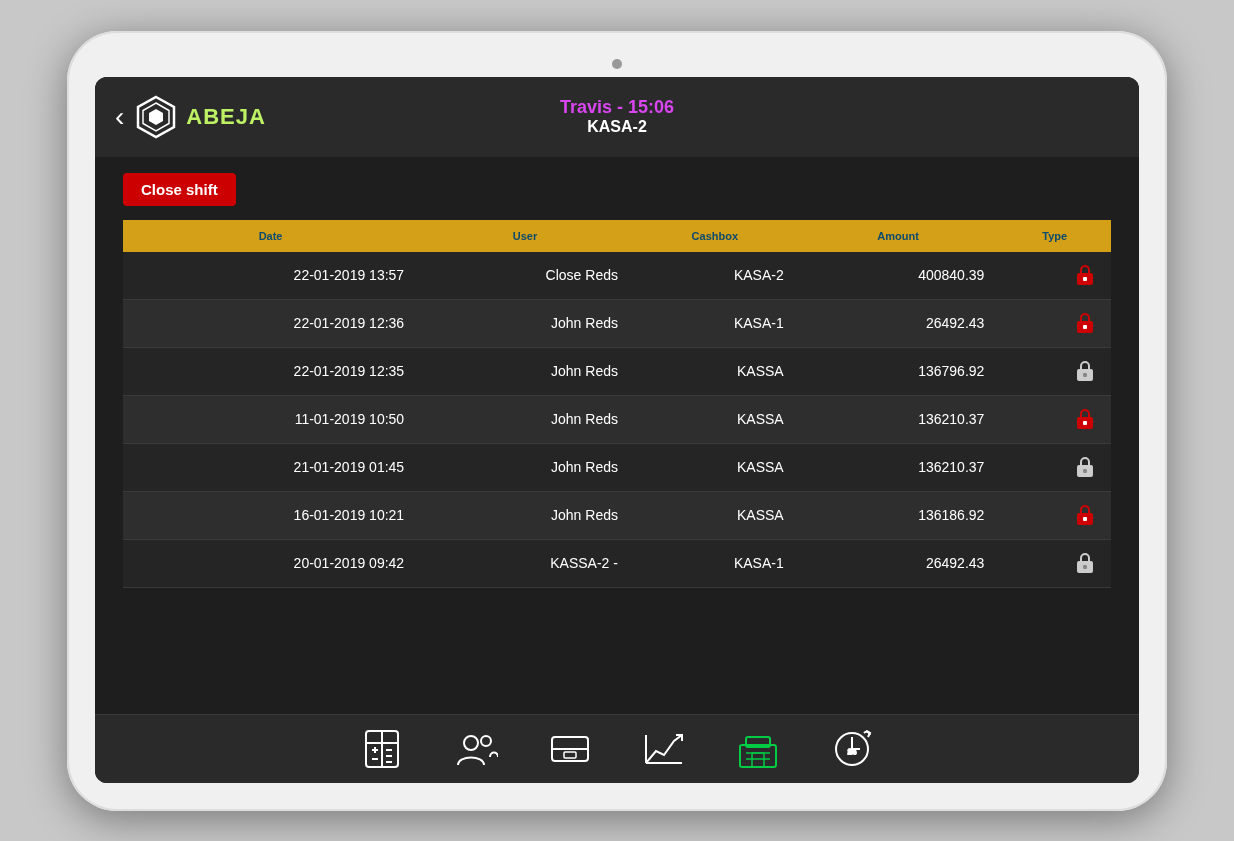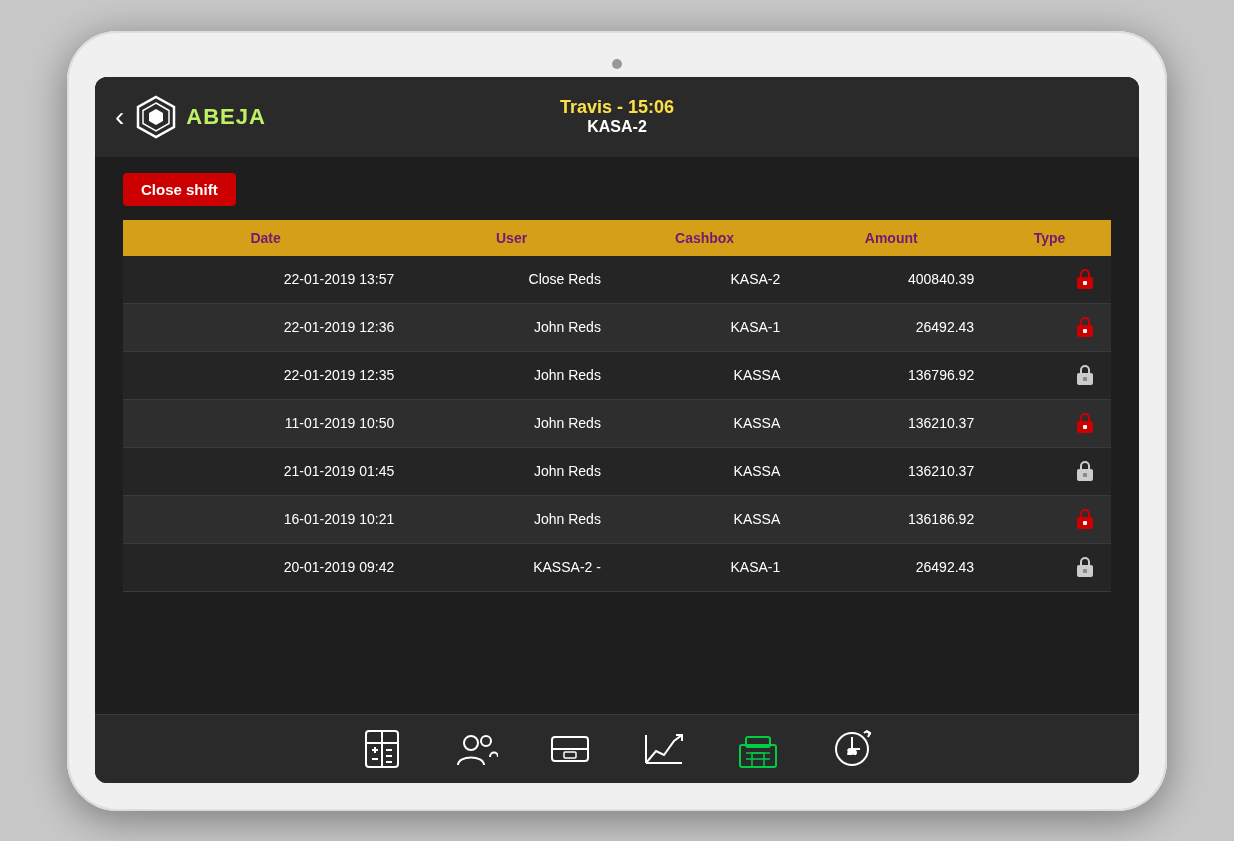--- a/index.html
+++ b/index.html
@@ -70,21 +70,21 @@
       font-weight: bold;
       letter-spacing: 1px;
     }
     .header-center {
       position: absolute;
       left: 50%;
       transform: translateX(-50%);
       text-align: center;
     }
     .header-title {
-      color: #fde047;
+      color: #d946ef;
       font-size: 18px;
       font-weight: bold;
     }
     .header-subtitle {
       color: #fff;
       font-size: 16px;
       font-weight: bold;
     }
     
     .content {
@@ -110,23 +110,23 @@
     .table-wrapper {
       flex: 1;
       overflow: hidden;
     }
     table {
       width: 100%;
       border-collapse: collapse;
     }
     thead tr th {
       background: #d4a017;
-      color: #701a75;
-      font-weight: bold;
-      font-size: 14px;
+      color: #0c4a6e;
+      font-weight: bold;
+      font-size: 11px;
       padding: 10px 14px;
       text-align: center;
     }
     tbody tr {
       border-bottom: 1px solid #3a3a3a;
     }
     tbody tr:nth-child(odd) {
       background: #252525;
     }
     tbody tr:nth-child(even) {

